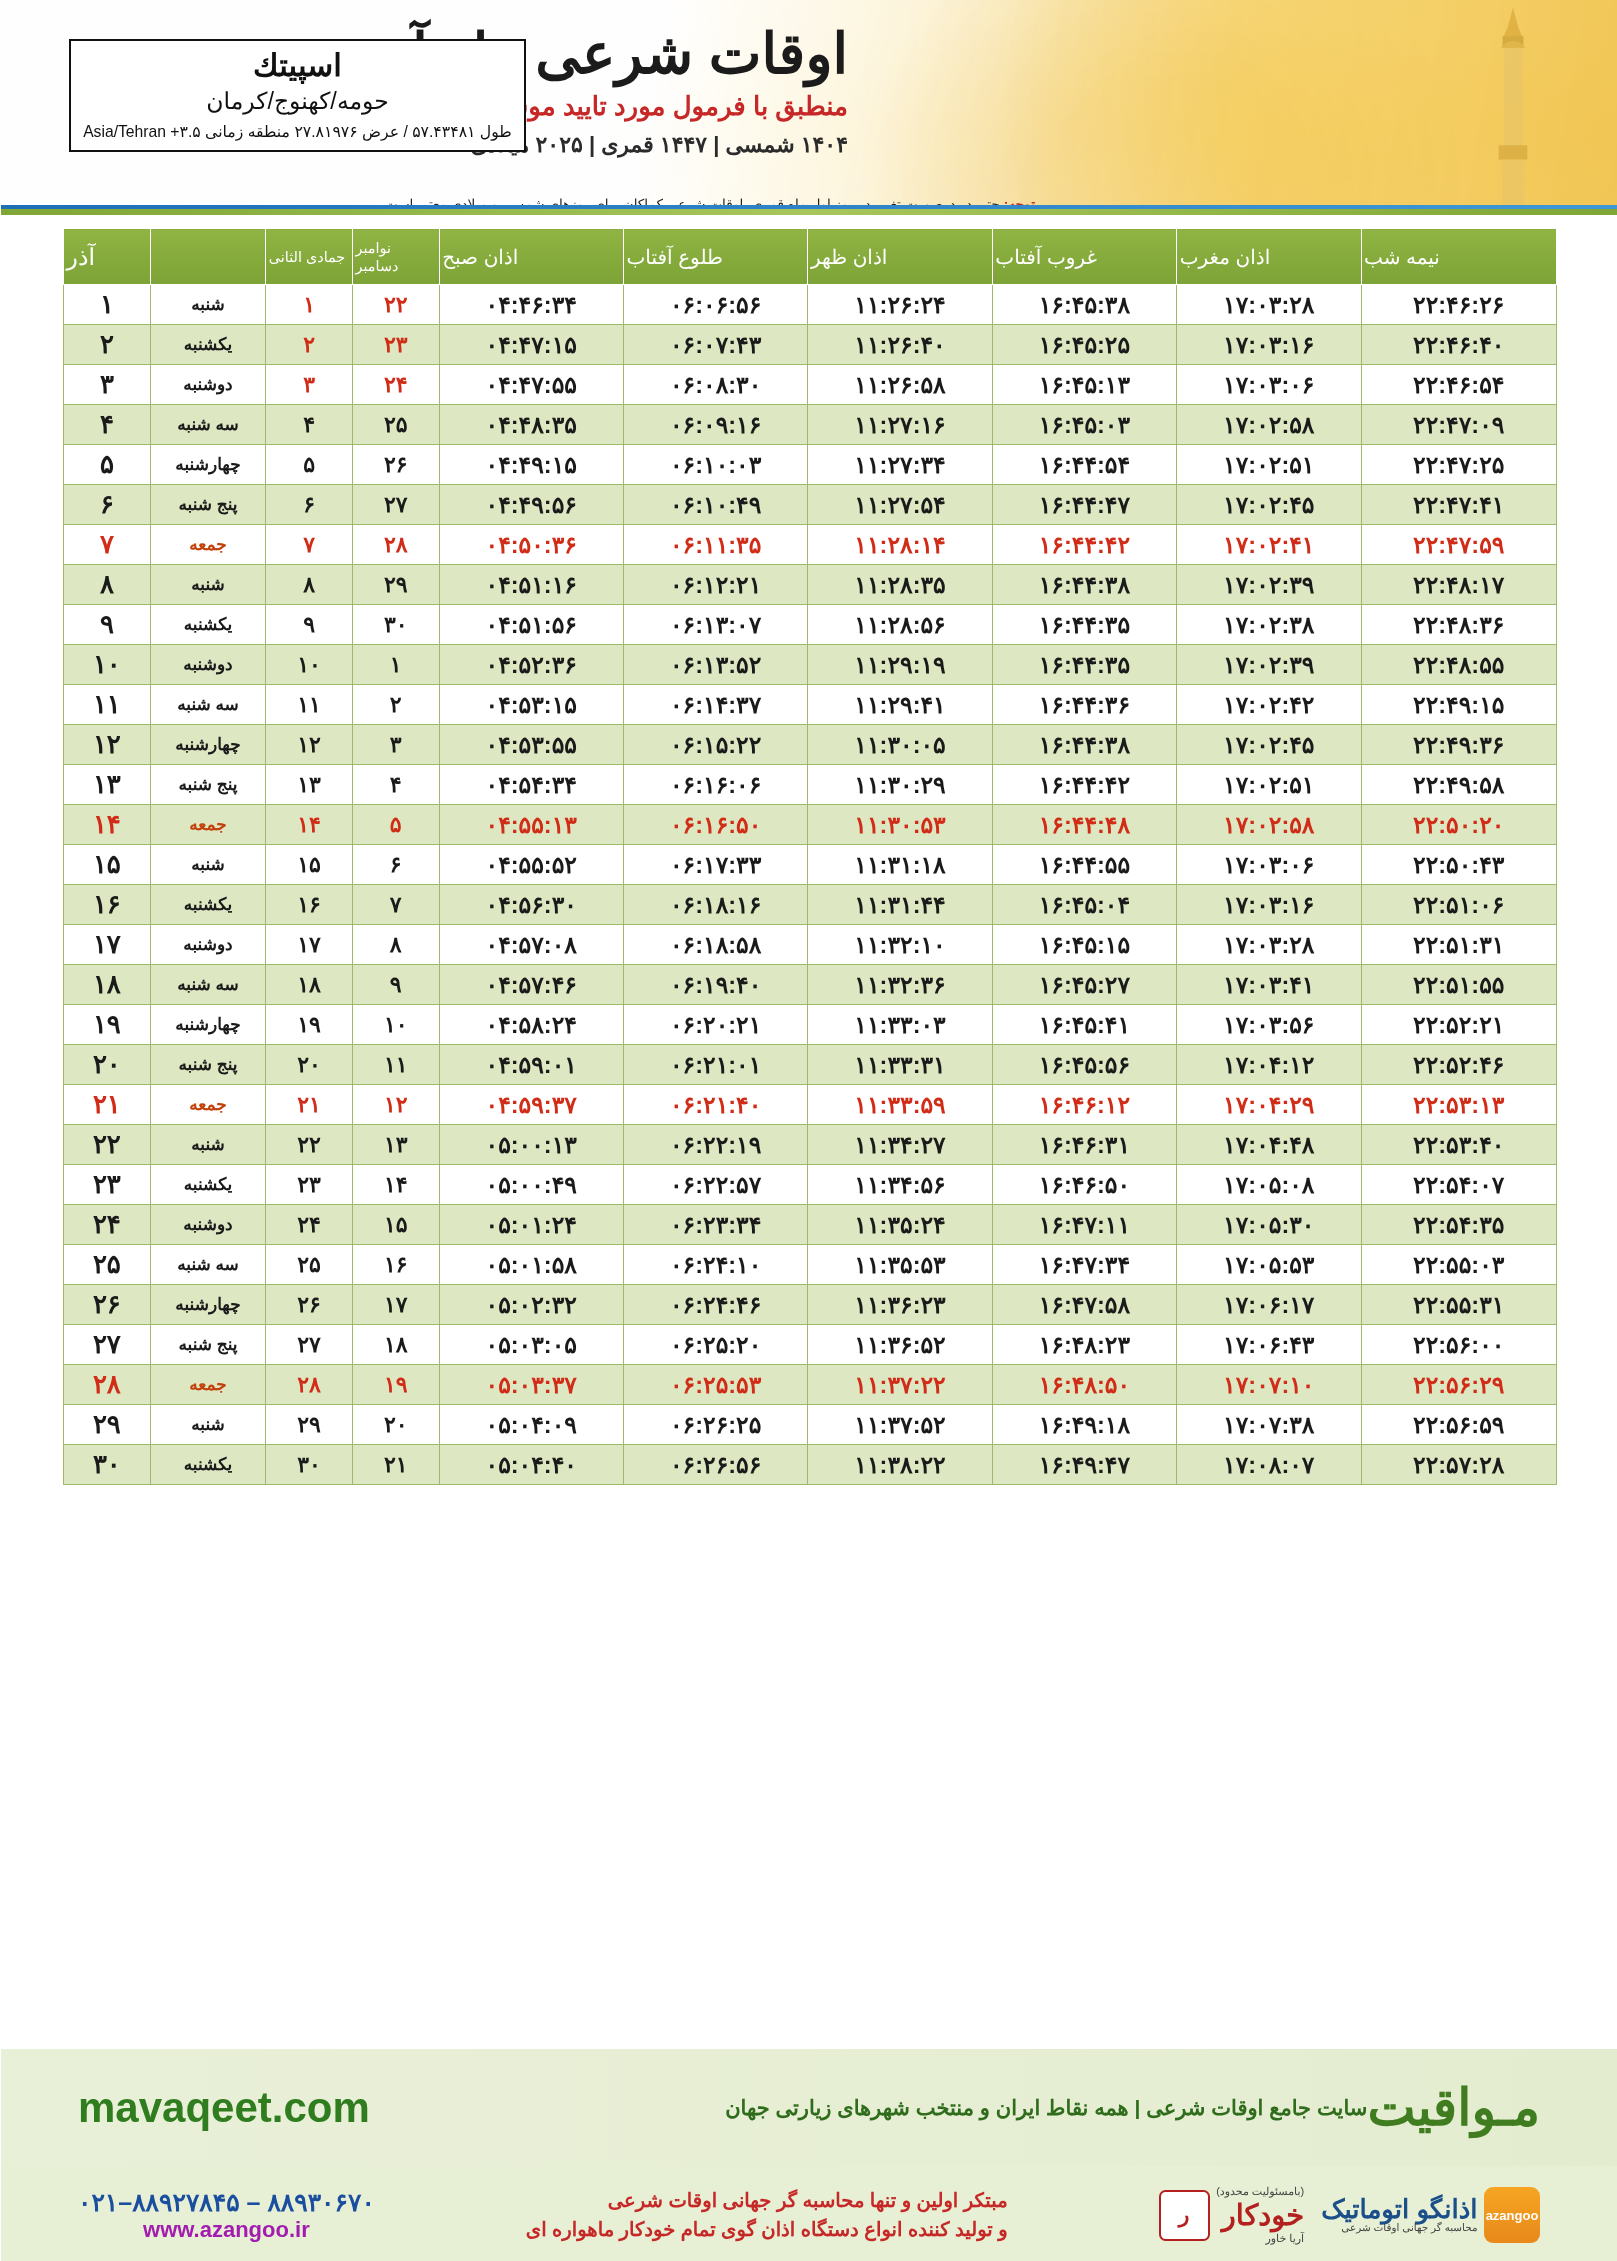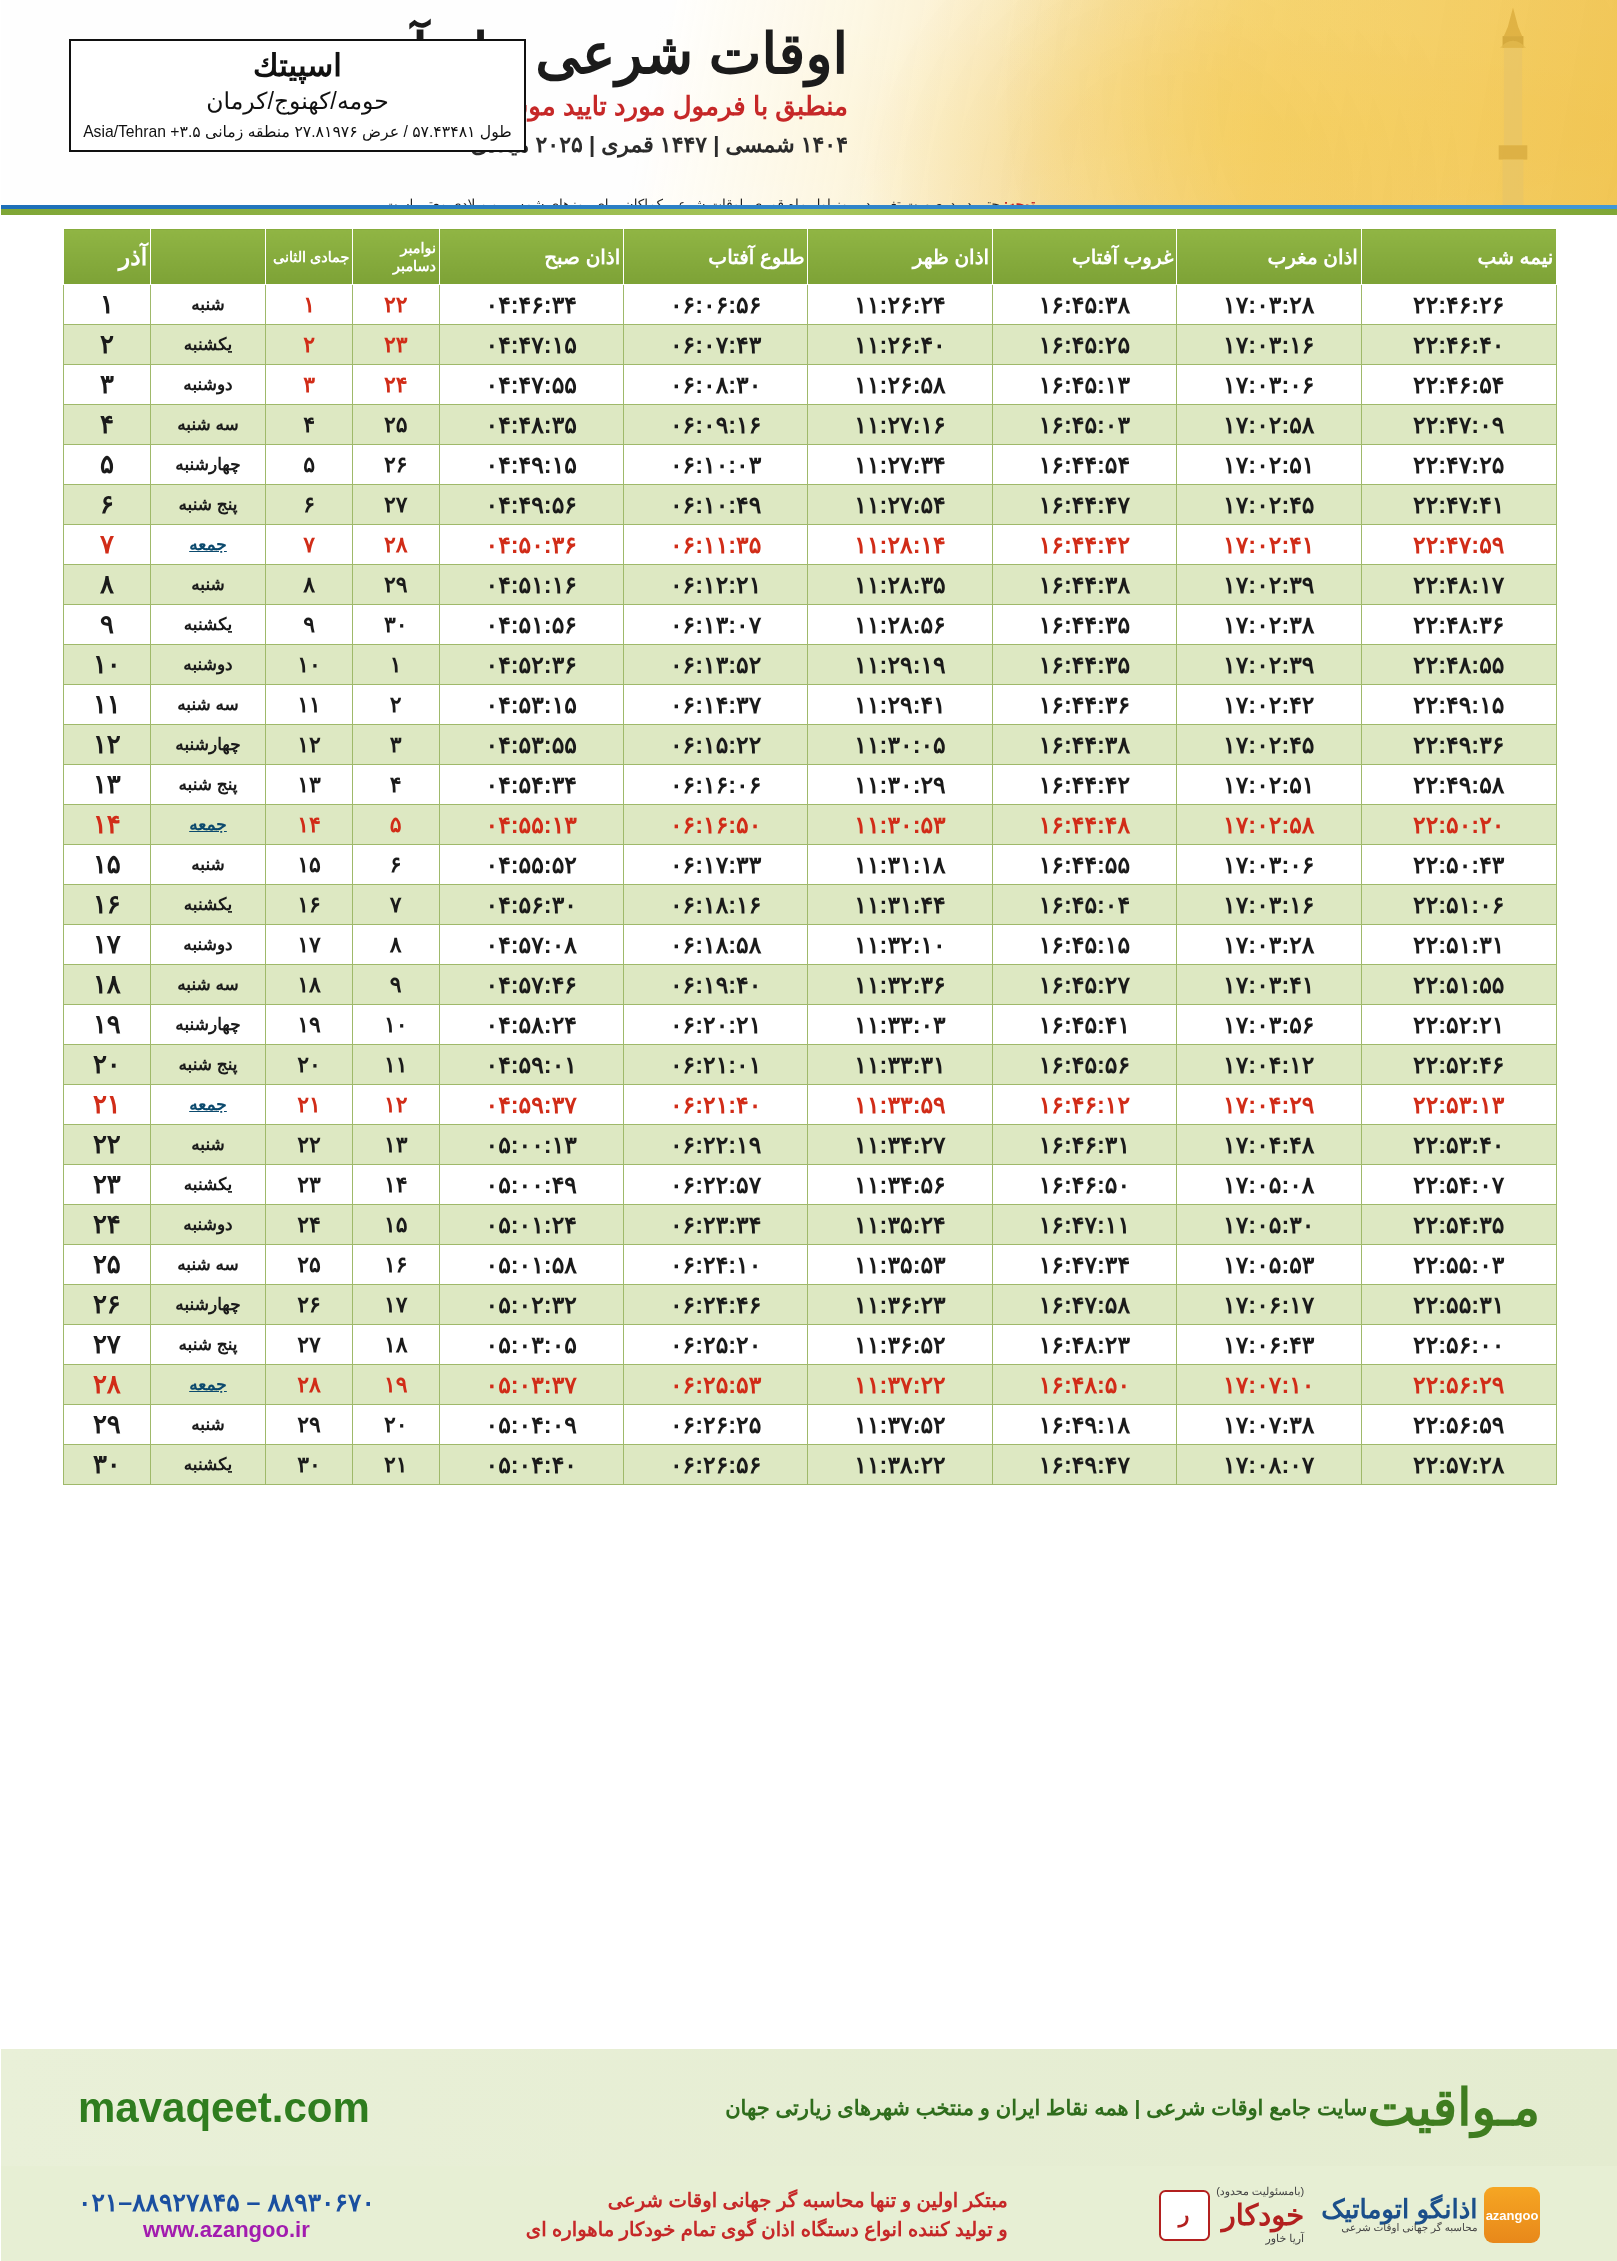--- a/index.html
+++ b/index.html
@@ -78,41 +78,41 @@
   .table-wrap {
     position:absolute; left:63px; top:228px; width:1494px;
   }
   table {
     border-collapse:collapse; width:100%;
     direction:rtl;
     table-layout:fixed;
   }
   thead th {
     background:linear-gradient(180deg,#90b544 0%,#7da236 100%);
-    color:#fff; font-size:20px; font-weight:bold;
+    color:#fff; font-size:20px; font-weight:normal;
     border:1.3px solid #ffffff;
     height:56px; padding:0 2.6px;
     position:relative;
-    text-align:right;
+    text-align:left;
   }
   thead th.hdr-azar { font-size:23.5px; }
   thead .stack { font-size:14.4px; line-height:1.25; }
   tbody td {
     border:1.3px solid #9fb96a;
     height:40px; text-align:center;
     font-size:23.5px; color:#1a1a1a;
     font-weight:bold;
     padding:0 1.3px;
   }
   tbody tr:nth-child(odd) td { background:#ffffff; }
   tbody tr:nth-child(even) td { background:#dde8c2; }
   td.wd { font-size:17px; font-weight:bold;text-align:center; }
   td.dnum { font-size:26px; }
   tr.friday td { color:#d12c18; }
-  tr.friday td.wd { color:#0c4a6e;text-decoration:underline; }
+  tr.friday td.wd { color:#c2410c; }
   td.red { color:#d12c18; }
   td.qamari, td.miladi { font-size:22px; }
 
   
   col.c-nimeshab { width:176px; }
   col.c-maghreb  { width:166px; }
   col.c-ghorub   { width:166px; }
   col.c-zohr     { width:166px; }
   col.c-tolu     { width:166px; }
   col.c-sobh     { width:166px; }

